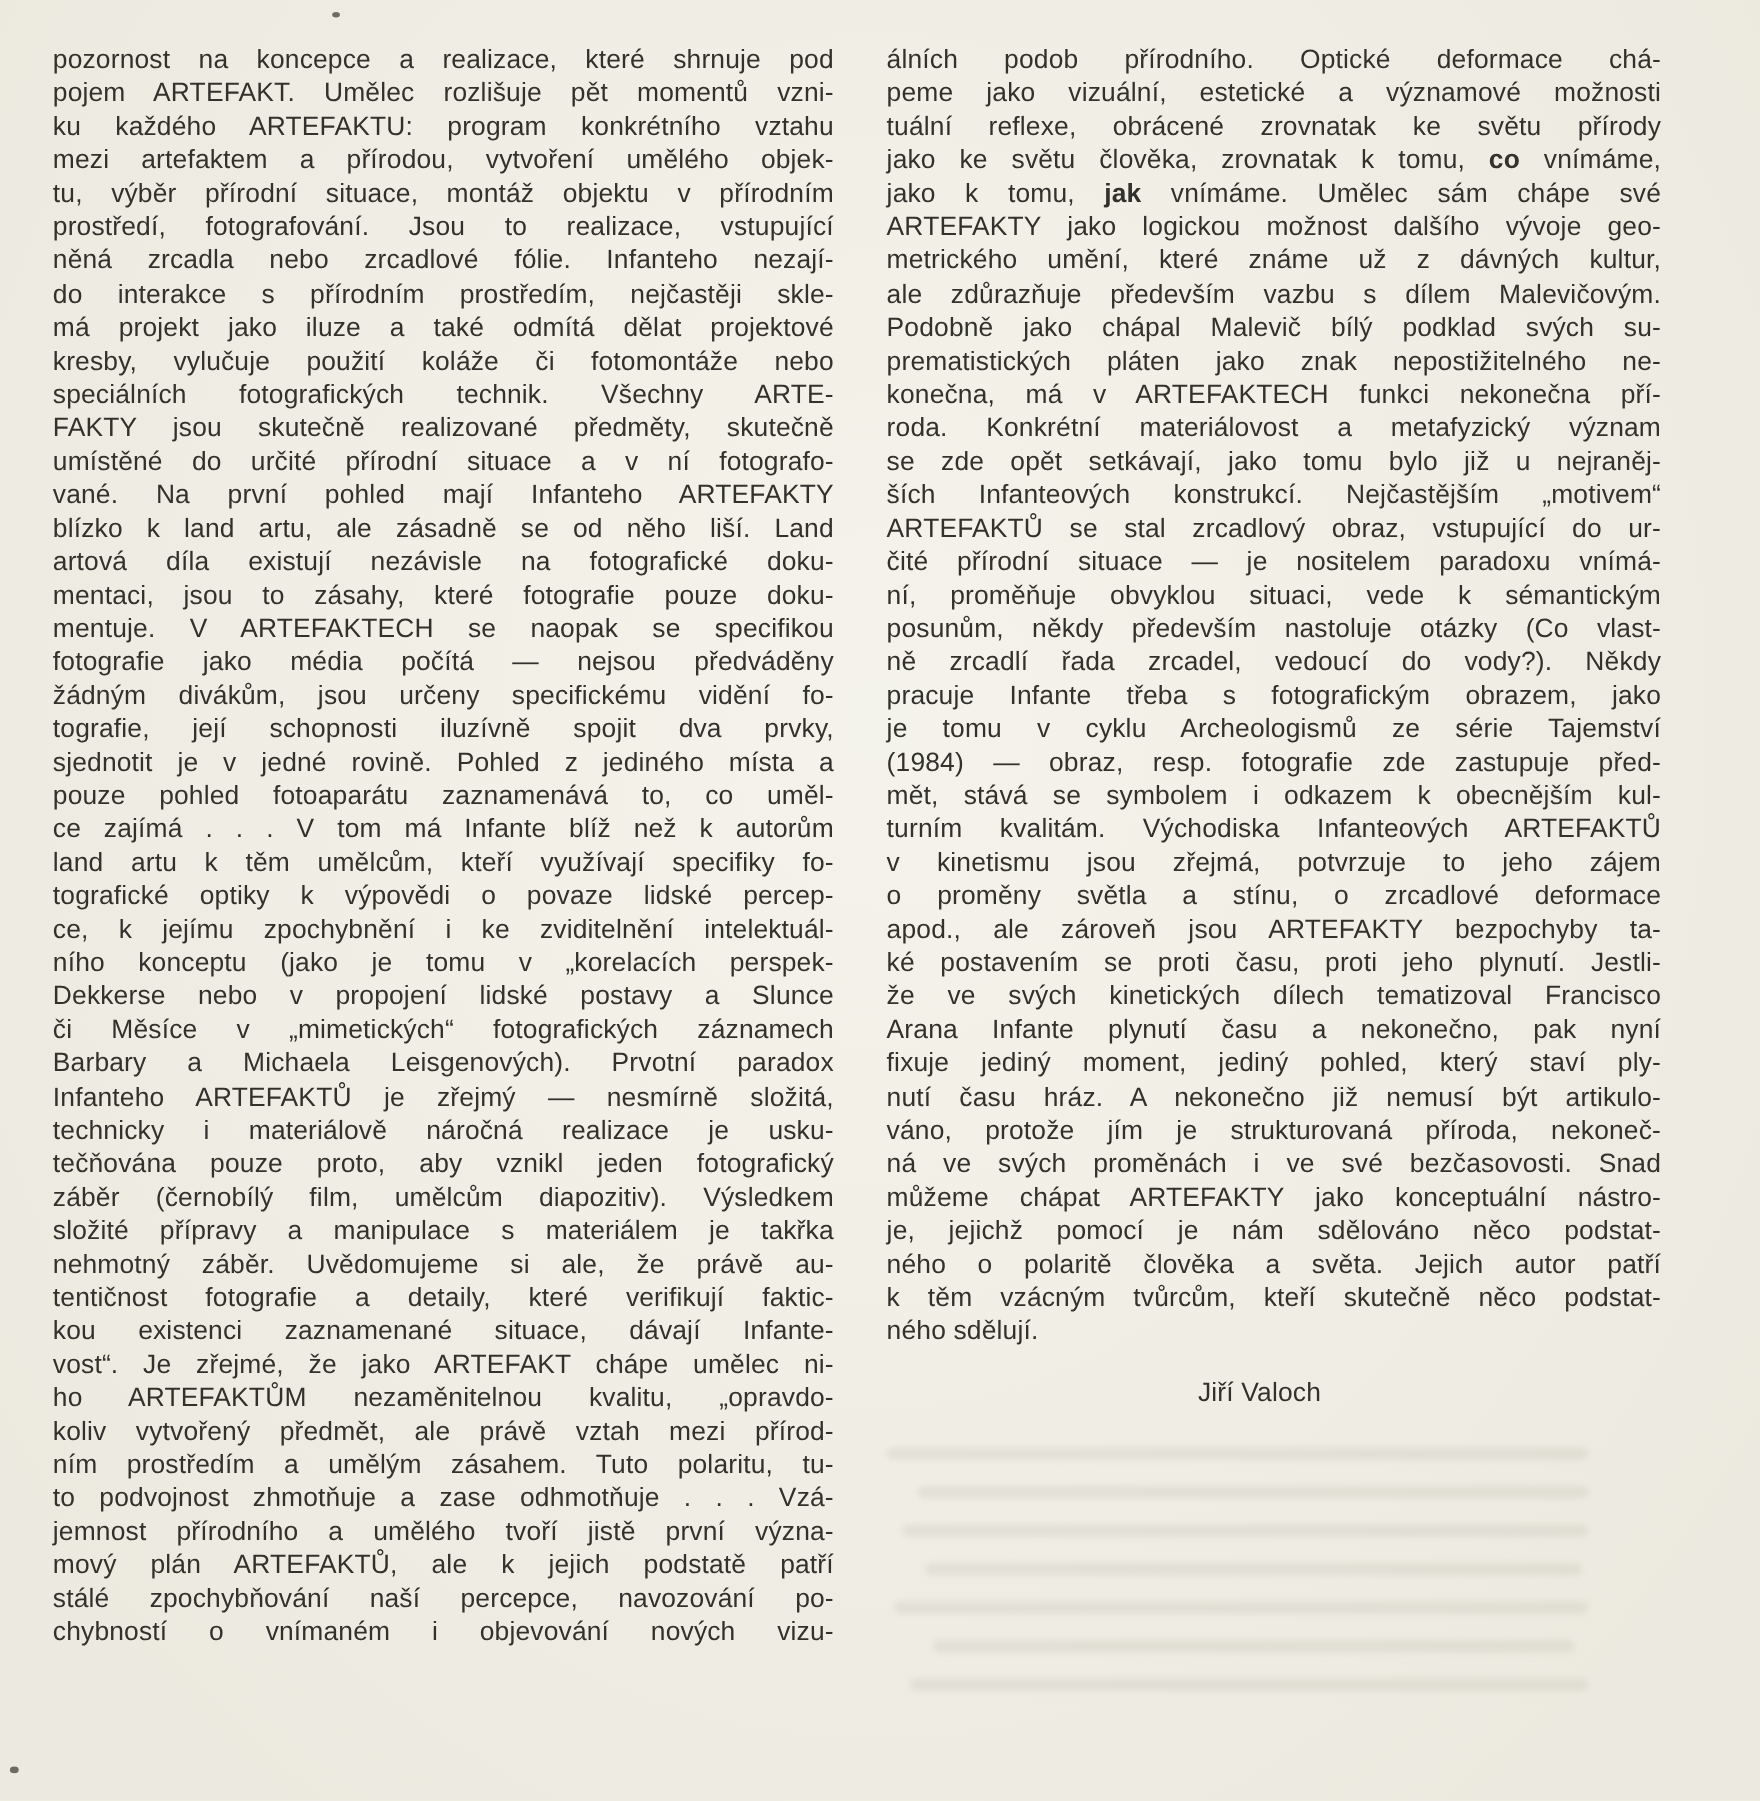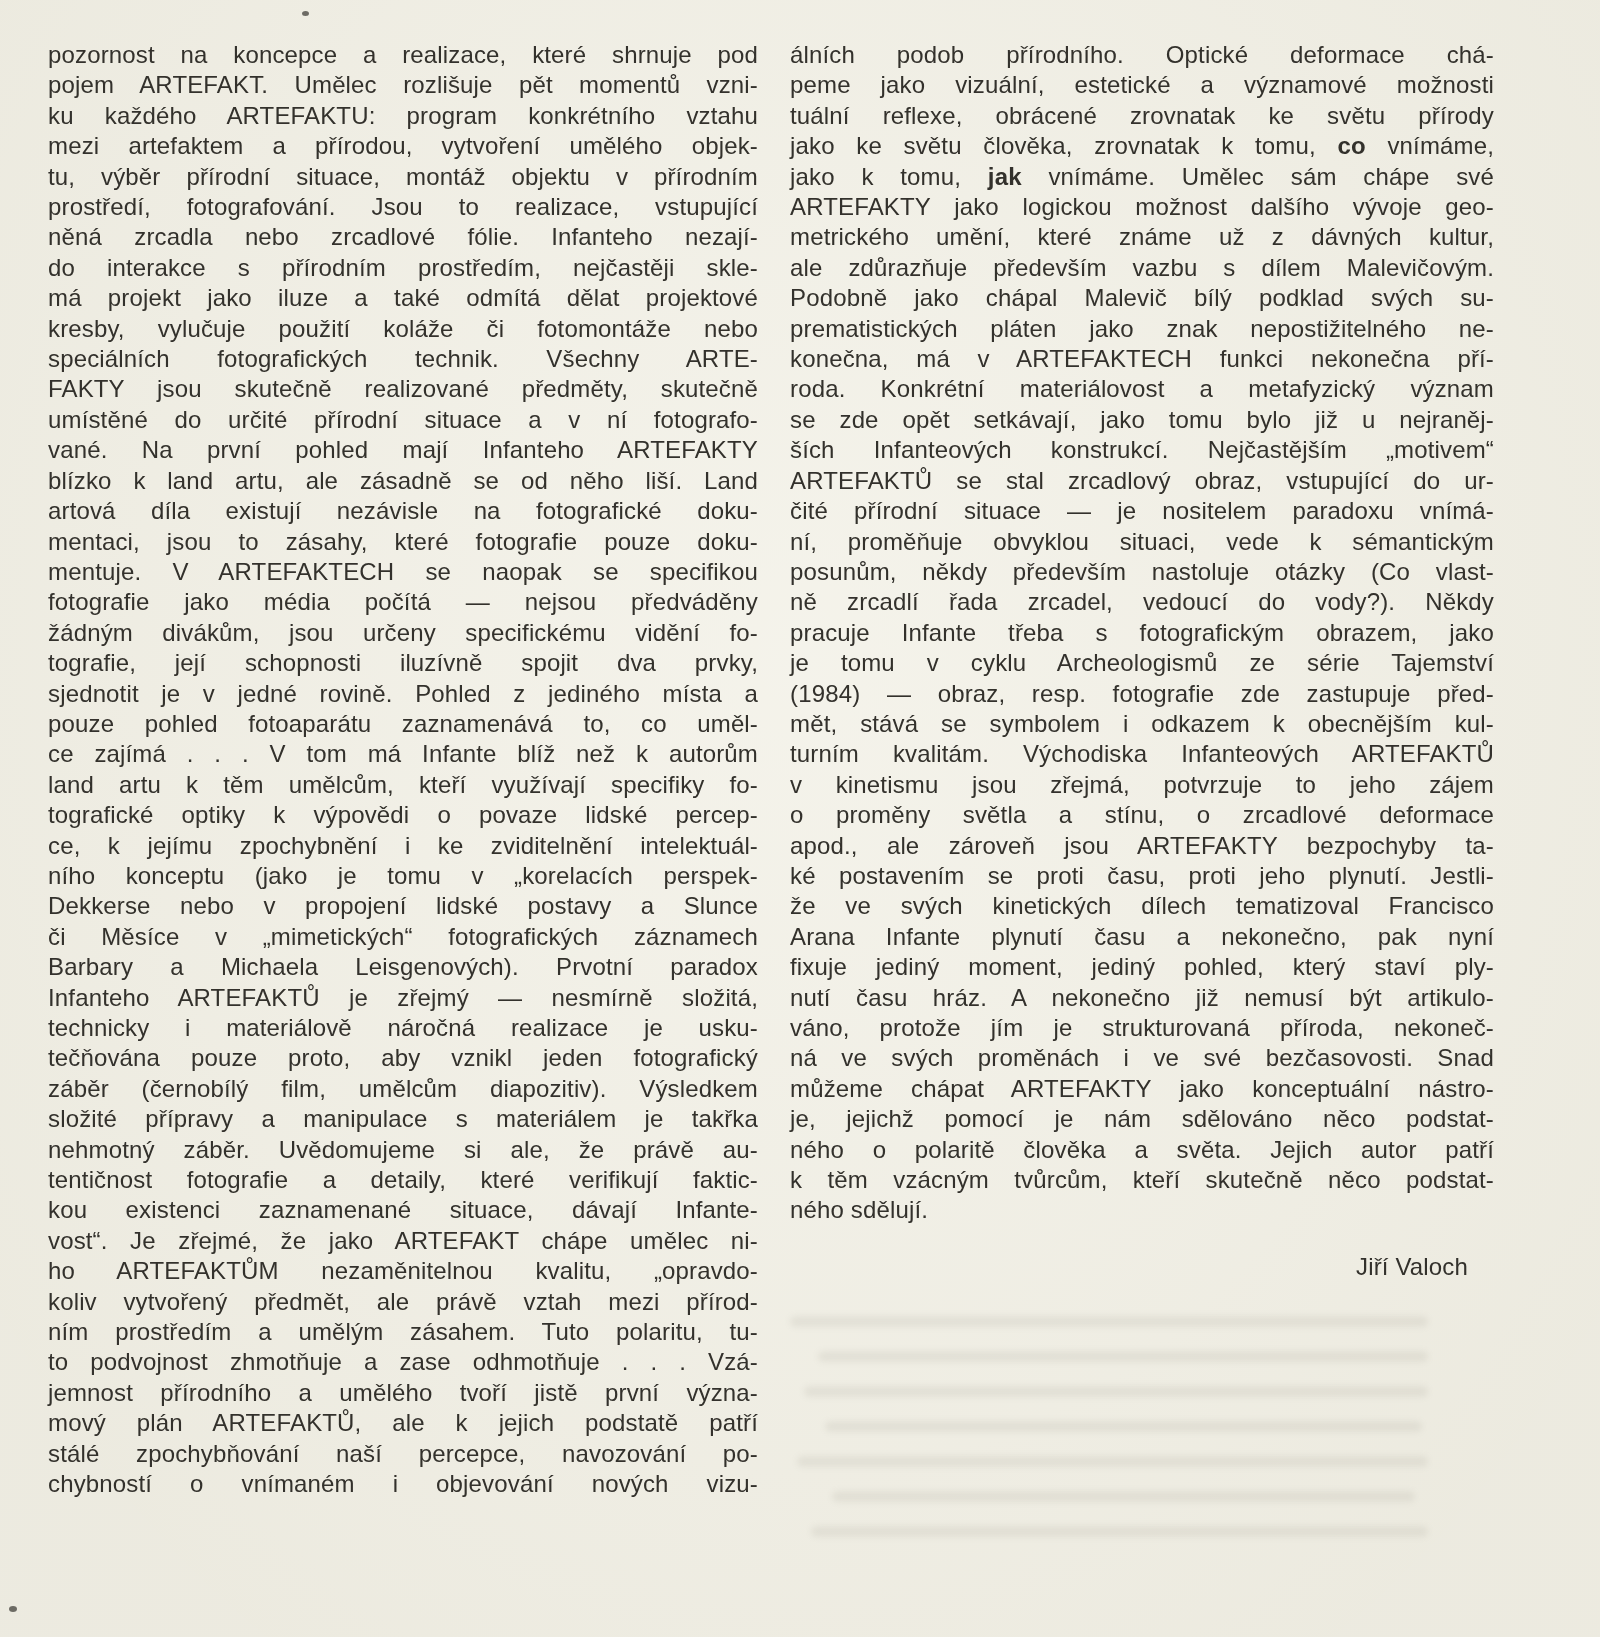--- a/index.html
+++ b/index.html
@@ -20,21 +20,21 @@
     inset: 0;
     background:
       radial-gradient(ellipse at 50% 40%, rgba(255,255,255,0.25), rgba(0,0,0,0.02) 85%),
       #f1efe4;
   }
   .columns {
     position: absolute;
     top: 40px;
     left: 48px;
     display: flex;
-    gap: 32px;
+    gap: 48px;
   }
   .column {
     width: 710px;
   }
   .column.right {
     width: 704px;
   }
   .line {
     font-size: 24px;
     line-height: 30.4px;
@@ -48,21 +48,21 @@
     text-align-last: left;
     -moz-text-align-last: left;
   }
   .line b {
     font-weight: 700;
   }
   .signature {
     font-size: 24px;
     line-height: 30.4px;
     letter-spacing: 0.15px;
-    text-align: right;
+    text-align: center;
     padding-right: 26px;
     margin-top: 26px;
   }
   
   .ghost {
     margin-top: 34px;
     padding-right: 10px;
   }
   .ghost-line {
     height: 11px;

